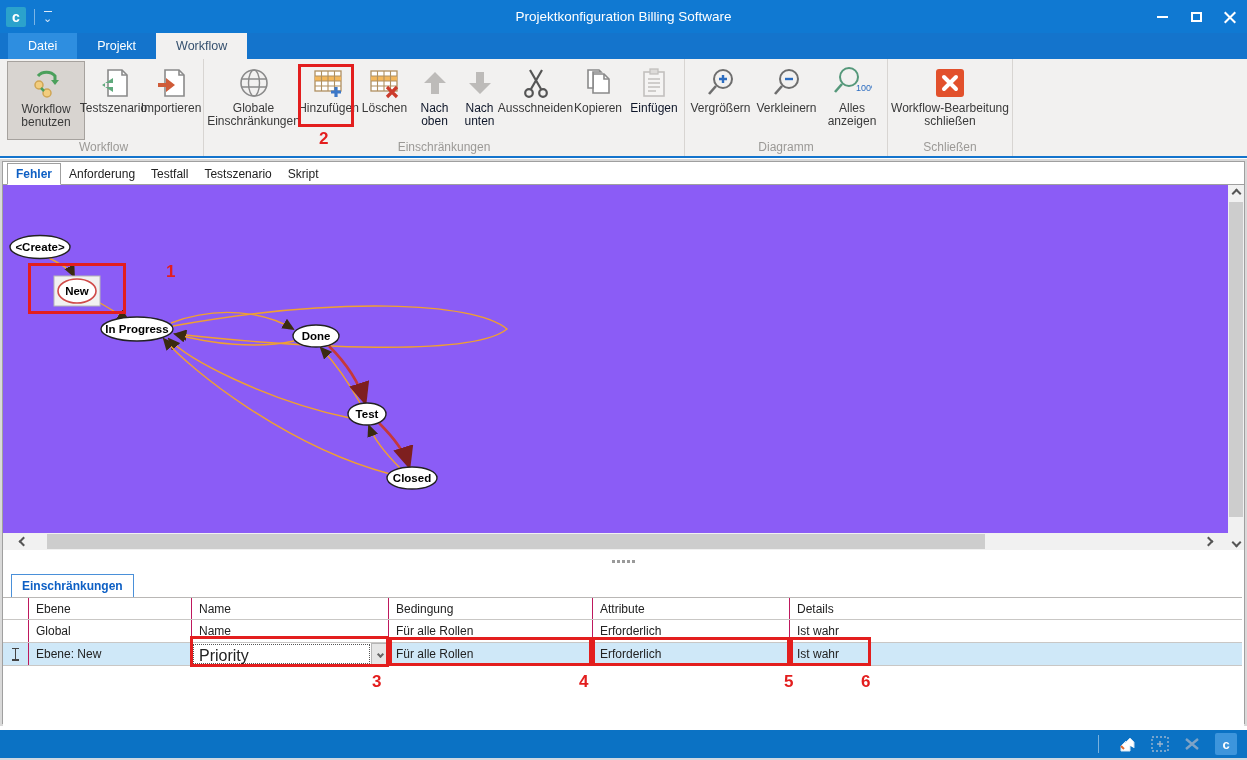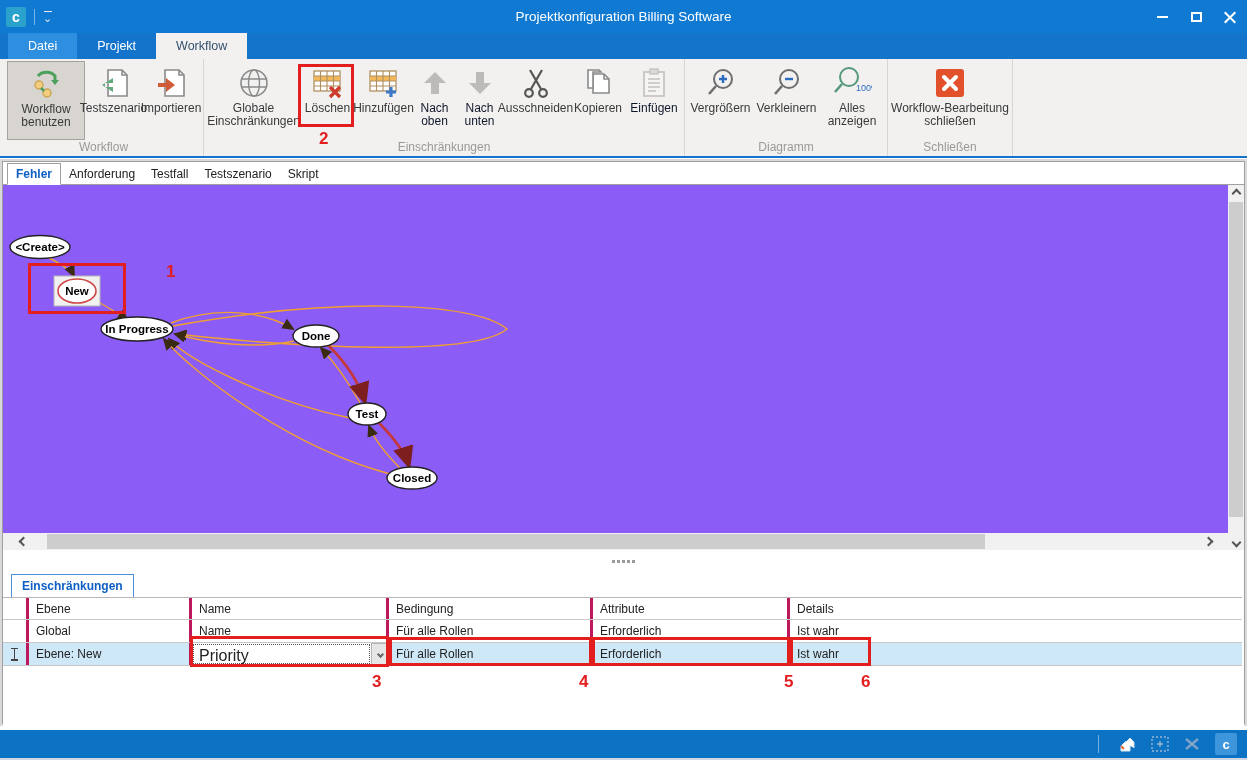--- a/index.html
+++ b/index.html
@@ -59,21 +59,21 @@
   .splitter { height:22px; background:#fff; display:flex; align-items:center; justify-content:center; gap:2px; }
   .splitter i { width:3px; height:3px; background:#9a9a9a; display:block; }
 
   
   .cpanel { position:relative; background:#fff; height:175px; }
   .ctab { position:absolute; left:8px; top:2px; height:23px; padding:4px 10px 0; border:1px solid #4a90d9; border-bottom:none; background:#fff; color:#0d5fc4; font-weight:bold; font-size:12px; z-index:2; }
   .ctable { position:absolute; left:0px; top:25px; width:1239px; border-top:1px solid #b9b7b5; }
   .crow { display:flex; height:23px; border-bottom:1px solid #c9c7c5; background:#fff; }
   .crow.header { height:22px; color:#333; }
   .crow.selected { background:#cfe8f8; }
-  .ccell { padding:4px 0 0 7px; border-right:3px solid #be185d; overflow:hidden; white-space:nowrap; font-size:12px; color:#222; }
+  .ccell { padding:4px 0 0 7px; border-right:1px solid #be185d; overflow:hidden; white-space:nowrap; font-size:12px; color:#222; }
   .c-sel { width:26px; display:flex; align-items:center; justify-content:center; padding:0; }
   .c-ebene { width:163px; } .c-name { width:197px; } .c-beding { width:204px; }
   .c-attr { width:197px; } .c-details { flex:1; border-right:none; }
   .combo { display:flex; height:22px; margin:-4px 0 0 -7px; width:197px; background:#fff; }
   .combo .val { flex:1; border:1px dotted #555; margin:1px; padding:2px 0 0 5px; font-size:16px; }
   .combo .dd { width:18px; background:#e6e6e6; border:1px solid #b5b5b5; display:flex; align-items:center; justify-content:center; }
   .combo .dd .chev { width:5px; height:5px; border-color:#666; }
   .ibeam { width:7px; height:13px; position:relative; }
   .ibeam:before,.ibeam:after { content:""; position:absolute; left:0; width:7px; height:1.5px; background:#444; }
   .ibeam:before { top:0; } .ibeam:after { bottom:0; }
@@ -160,41 +160,41 @@
     <div class="rbtn" style="width:93px">
       <div class="ricon">
         <svg width="32" height="32" viewBox="0 0 32 32">
           <circle cx="16" cy="16" r="13" fill="none" stroke="#8a8a8a" stroke-width="1.6"></circle>
           <ellipse cx="16" cy="16" rx="5.5" ry="13" fill="none" stroke="#8a8a8a" stroke-width="1.4"></ellipse>
           <path d="M3.5 12 H28.5 M3.5 20 H28.5" stroke="#8a8a8a" stroke-width="1.4"></path>
         </svg>
       </div>
       <span>Globale Einschränkungen</span>
     </div>
+    <div class="rbtn" style="width:57px">
+      <div class="ricon">
+        <svg width="34" height="32" viewBox="0 0 34 32">
+          <rect x="3" y="4" width="26" height="20" fill="#fff" stroke="#b09060" stroke-width="1.3"></rect>
+          <rect x="3" y="9" width="26" height="5" fill="#f3b75c"></rect>
+          <path d="M3 9 H29 M3 14 H29 M3 19 H29 M9.5 4 V24 M16 4 V24 M22.5 4 V24" stroke="#b09060" stroke-width="1.1" fill="none"></path>
+          <path d="M24 20 V30 M19 25 H29" stroke="#3c78c8" stroke-width="3.2"></path>
+        </svg>
+      </div>
+      <span>Hinzufügen</span>
+    </div>
     <div class="rbtn" style="width:55px">
       <div class="ricon">
         <svg width="34" height="32" viewBox="0 0 34 32">
           <rect x="3" y="4" width="26" height="20" fill="#fff" stroke="#b09060" stroke-width="1.3"></rect>
           <rect x="3" y="9" width="26" height="5" fill="#f3b75c"></rect>
           <path d="M3 9 H29 M3 14 H29 M3 19 H29 M9.5 4 V24 M16 4 V24 M22.5 4 V24" stroke="#b09060" stroke-width="1.1" fill="none"></path>
           <path d="M19 20 L29 30 M29 20 L19 30" stroke="#cc3b2b" stroke-width="3.2"></path>
         </svg>
       </div>
       <span>Löschen</span>
-    </div>
-    <div class="rbtn" style="width:57px">
-      <div class="ricon">
-        <svg width="34" height="32" viewBox="0 0 34 32">
-          <rect x="3" y="4" width="26" height="20" fill="#fff" stroke="#b09060" stroke-width="1.3"></rect>
-          <rect x="3" y="9" width="26" height="5" fill="#f3b75c"></rect>
-          <path d="M3 9 H29 M3 14 H29 M3 19 H29 M9.5 4 V24 M16 4 V24 M22.5 4 V24" stroke="#b09060" stroke-width="1.1" fill="none"></path>
-          <path d="M24 20 V30 M19 25 H29" stroke="#3c78c8" stroke-width="3.2"></path>
-        </svg>
-      </div>
-      <span>Hinzufügen</span>
     </div>
     <div class="rbtn disabled" style="width:45px">
       <div class="ricon">
         <svg width="30" height="30" viewBox="0 0 30 30">
             <path d="M15 4 L26 15 L19 15 L19 26 L11 26 L11 15 L4 15 Z" fill="#bdbbb9"></path>
           </svg>
       </div>
       <span>Nach oben</span>
     </div>
     <div class="rbtn disabled" style="width:45px">

